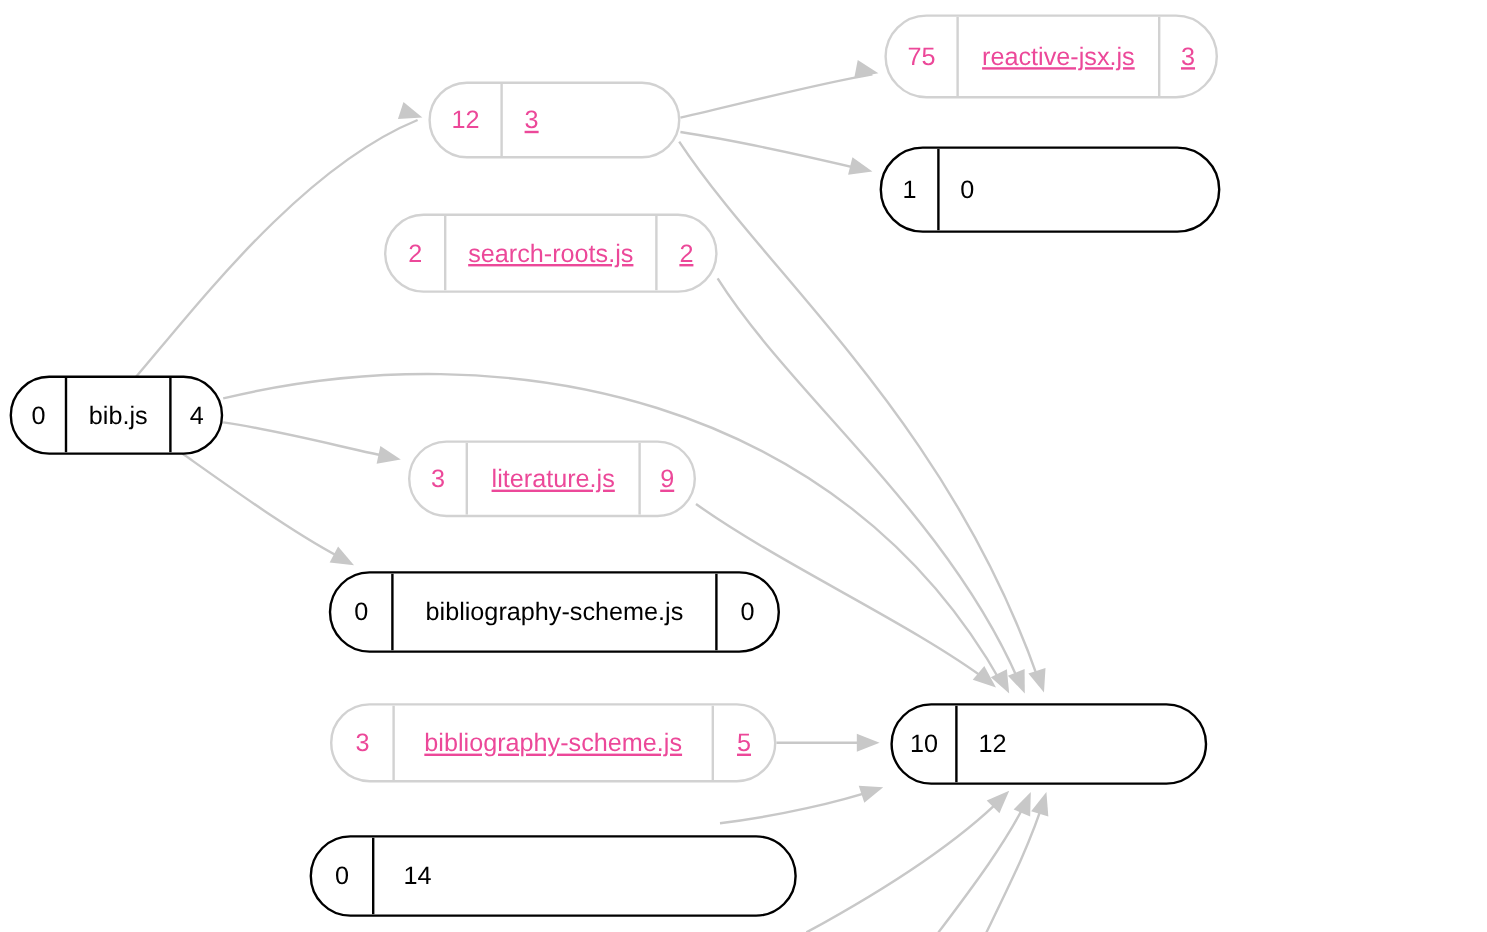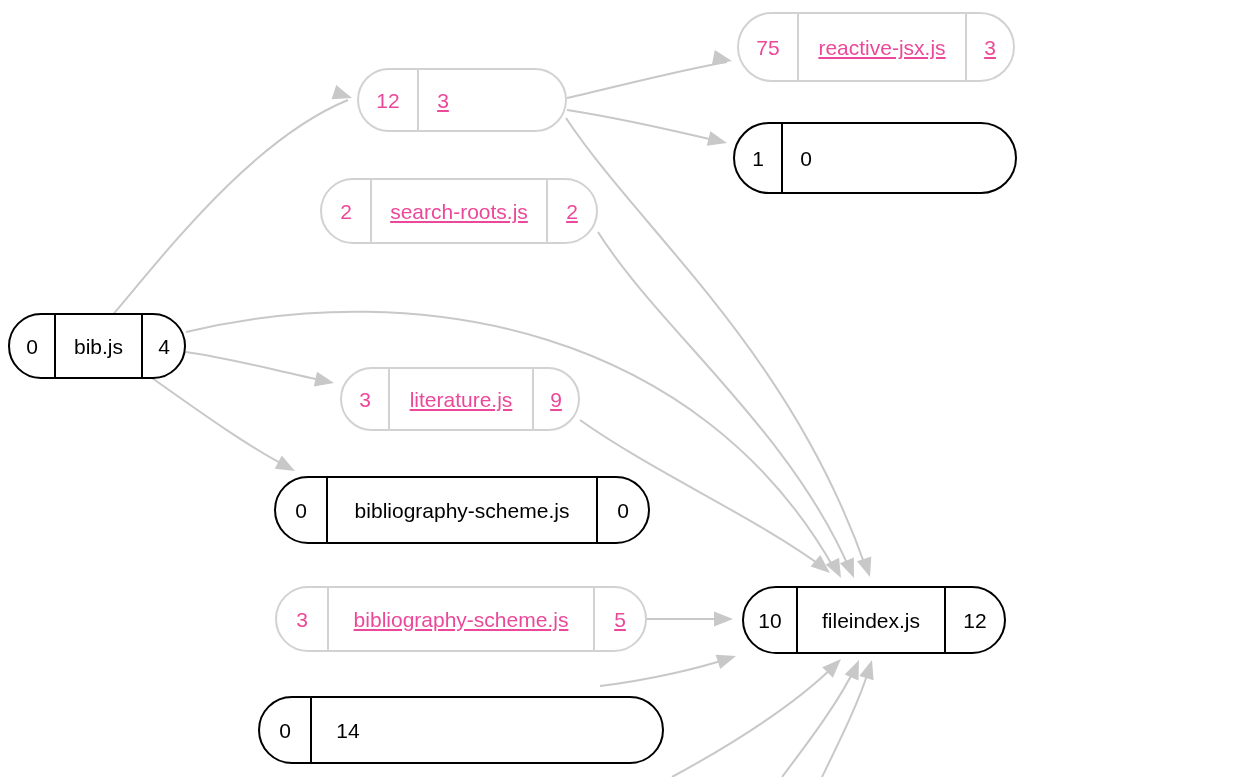--- a/index.html
+++ b/index.html
@@ -164,20 +164,19 @@
       <div class="cell label">bibliography-scheme.js</div>
       <div class="cell count" style="width: 52px;">0</div>
     </div>
     <div class="node faded" style="left: 275px; top: 586px; width: 372px; height: 66px; border-radius: 33px;">
       <div class="cell count" style="width: 50px;">3</div>
       <div class="cell label">bibliography-scheme.js</div>
       <div class="cell count" style="width: 52px;">5</div>
     </div>
     <div class="node active" style="left: 742px; top: 586px; width: 264px; height: 68px; border-radius: 34px;">
       <div class="cell count" style="width: 52px;">10</div>
-      <div class="cell label">fileindex.js</div>
       <div class="cell count" style="width: 60px;">12</div>
     </div>
     <div class="node active" style="left: 258px; top: 696px; width: 406px; height: 68px; border-radius: 34px;">
       <div class="cell count" style="width: 50px;">0</div>
       <div class="cell count" style="width: 74px;">14</div>
     </div>
   </div>
 
 </body></html>

